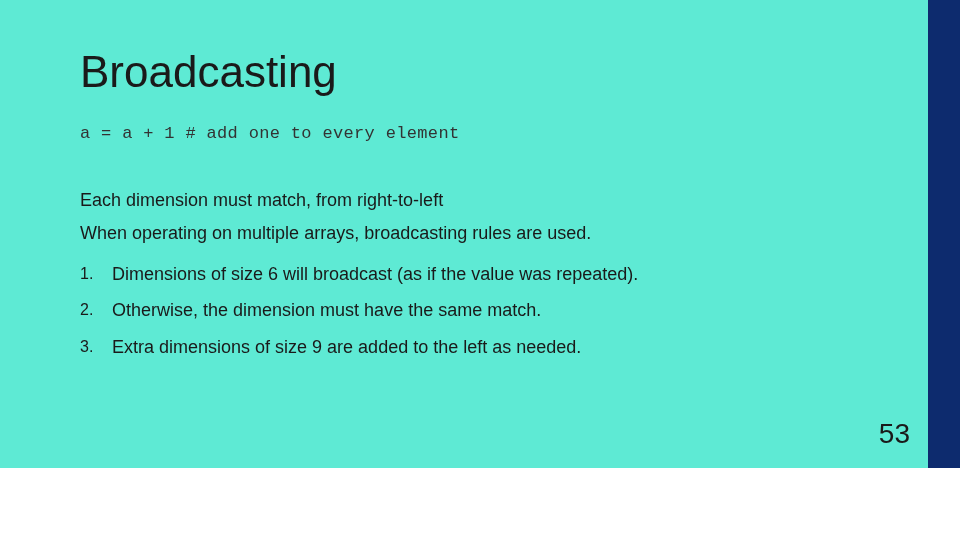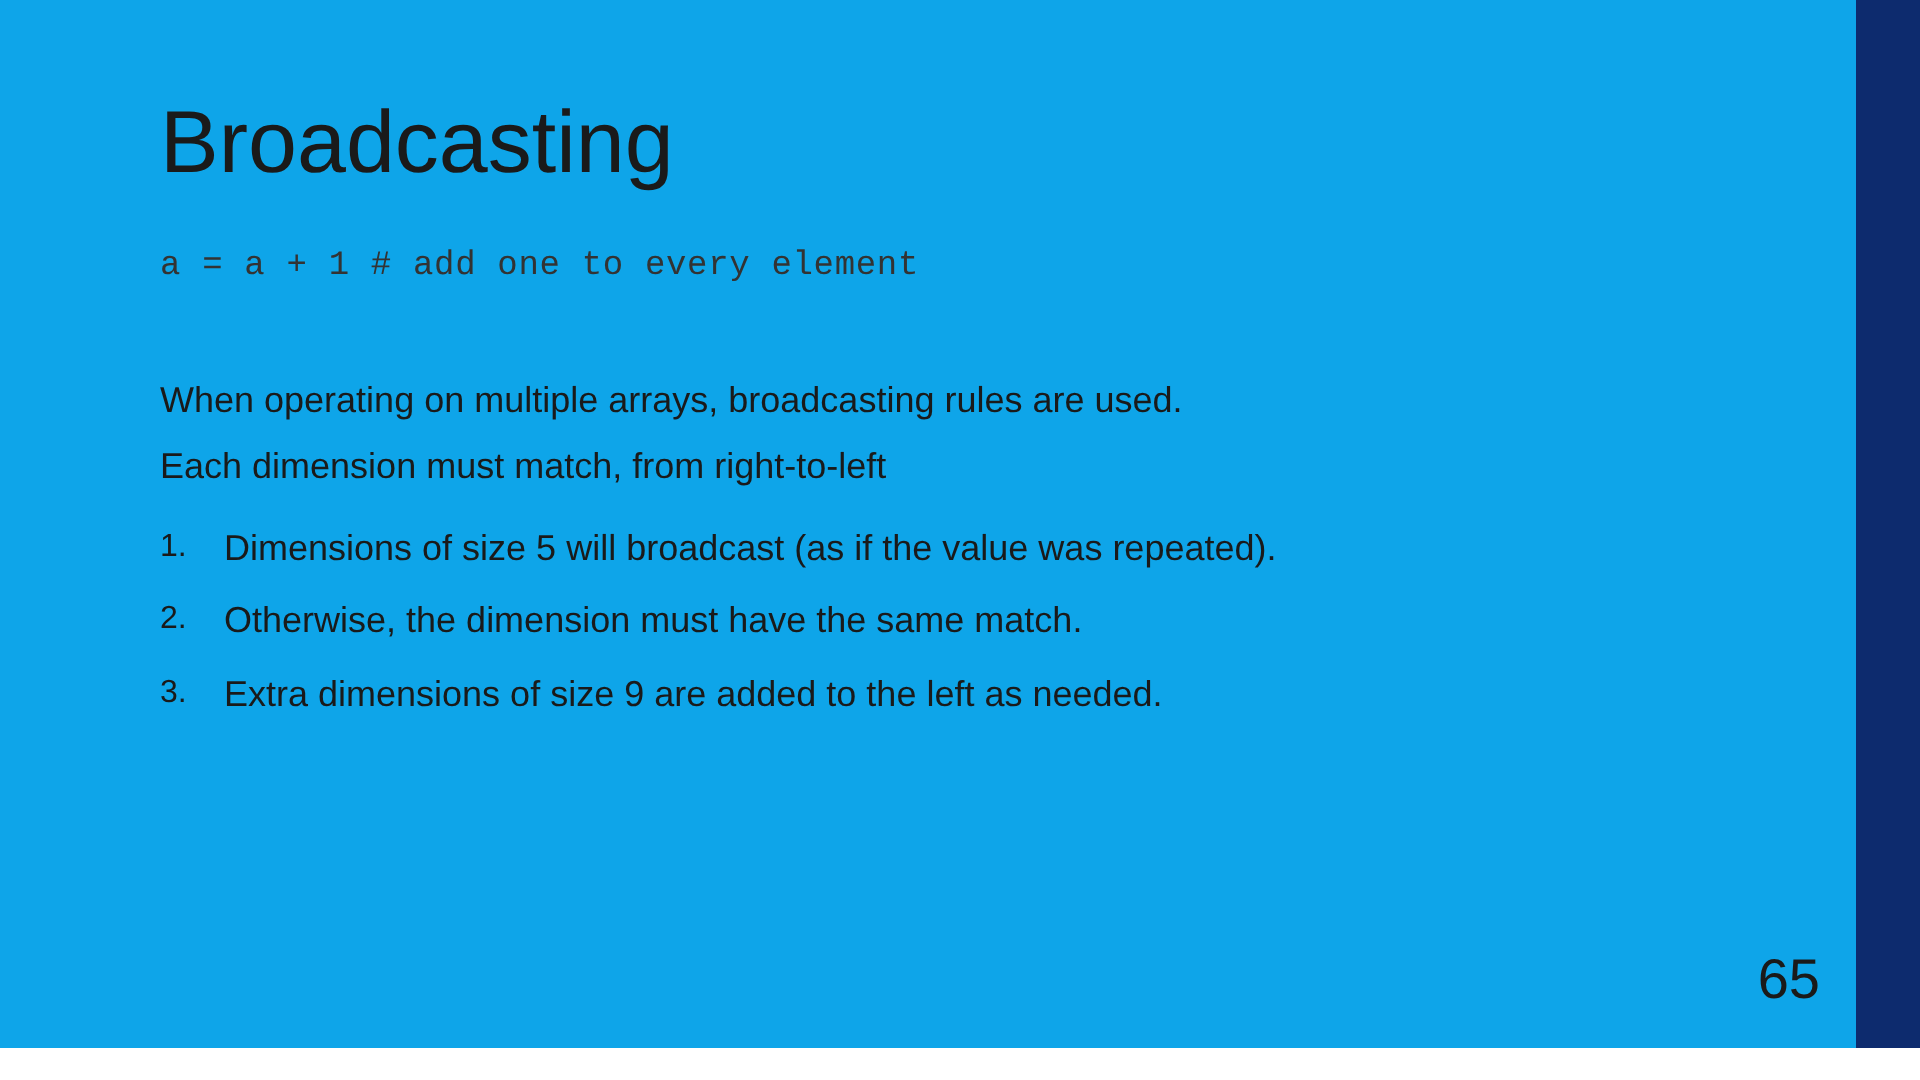--- a/index.html
+++ b/index.html
@@ -12,22 +12,22 @@
       width: 960px;
       height: 540px;
       background: #ffffff;
       font-family: 'Segoe UI', Arial, sans-serif;
       overflow: hidden;
       position: relative;
     }
 
     .slide-container {
       width: 960px;
-      height: 524px;
-      background: #0ea5e9;
+      height: 468px;
+      background: #5eead4;
       position: relative;
       display: flex;
     }
 
     .main-content {
       flex: 1;
       padding: 48px 60px 40px 80px;
       display: flex;
       flex-direction: column;
       gap: 0;
@@ -104,35 +104,35 @@
   </style>
 </head>
 <body>
 
 <div class="slide-container">
   <div class="main-content">
     <h1 class="title">Broadcasting</h1>
 
     <div class="code-block">a = a + 1 # add one to every element</div>
 
+    <p class="body-text">Each dimension must match, from right-to-left</p>
     <p class="body-text">When operating on multiple arrays, broadcasting rules are used.</p>
-    <p class="body-text">Each dimension must match, from right-to-left</p>
 
     <ol class="numbered-list">
       <li>
         <span class="list-number">1.</span>
-        <span class="list-text">Dimensions of size 5 will broadcast (as if the value was repeated).</span>
+        <span class="list-text">Dimensions of size 6 will broadcast (as if the value was repeated).</span>
       </li>
       <li>
         <span class="list-number">2.</span>
         <span class="list-text">Otherwise, the dimension must have the same match.</span>
       </li>
       <li>
         <span class="list-number">3.</span>
         <span class="list-text">Extra dimensions of size 9 are added to the left as needed.</span>
       </li>
     </ol>
   </div>
 
   <div class="sidebar"></div>
 
-  <div class="page-number">65</div>
+  <div class="page-number">53</div>
 </div>
 
 </body></html>

